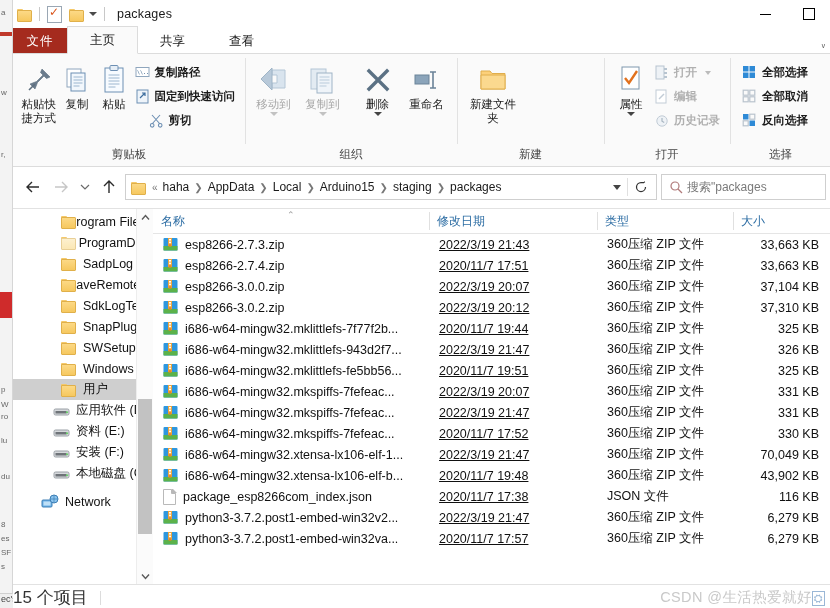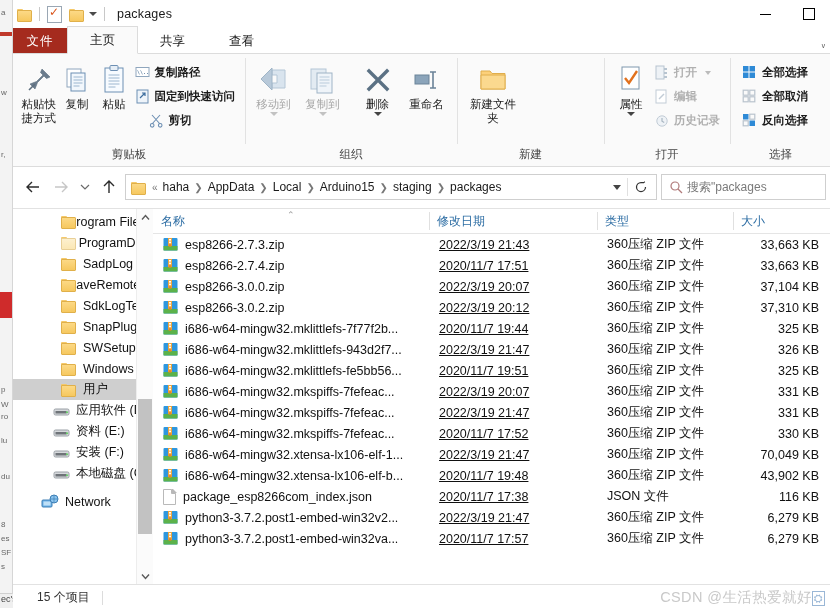--- a/index.html
+++ b/index.html
@@ -177,21 +177,21 @@
   
   .zip-ico { width:15px;height:15px;flex:0 0 15px;position:relative;}
   .json-ico { width:13px;height:16px;flex:0 0 13px;position:relative; background:#fff; border:1px solid #b9b9b9;}
   .json-ico::after{content:"";position:absolute;right:-1px;top:-1px;border-width:0 5px 5px 0;border-style:solid;border-color:#fff #fff #b9b9b9 #b9b9b9;}
 
   
   .statusbar {
     height:25px; border-top:1px solid #e2e2e2; background:#fff; display:flex; align-items:center;
     position:relative;
   }
-  .status-text { font-size:12px; color:#333; padding-left:24px; }
+  .status-text { font-size:17px; color:#333; }
   .status-sep { width:1px; height:14px; background:#dcdcdc; margin-left:12px; }
   .watermark {
     position:absolute; right:6px; top:3px; font-size:14.5px; color:#c9c9c9;
     letter-spacing:.4px;
   }
   .wm-box { display:inline-block; border:1px solid #9ab7d6; padding:0 1px; color:#9ab7d6; font-size:11px; }
 
   .outer-bottom {
     position:absolute; left:0; bottom:0; width:830px; height:14px; background:#efefef; z-index:1;
     border-top:1px solid #d0d0d0;

